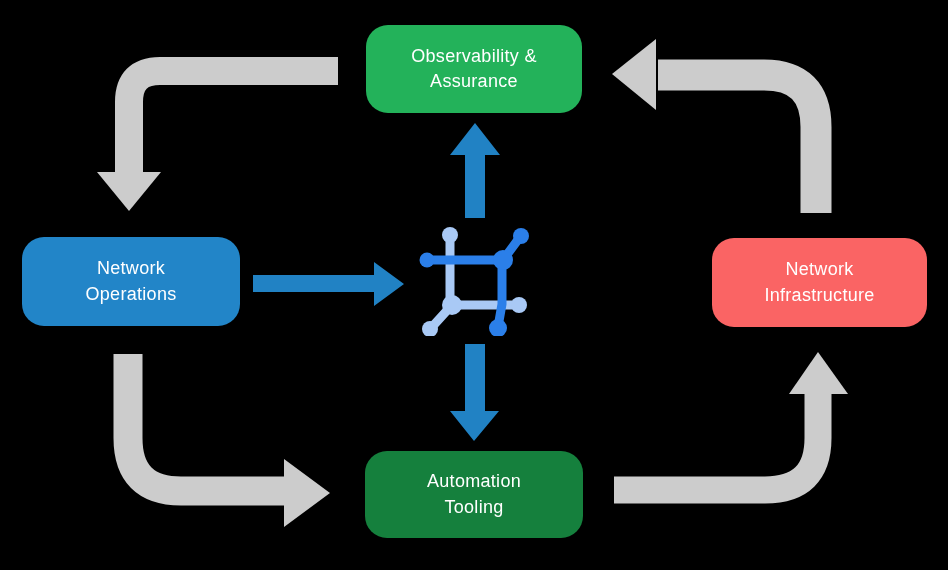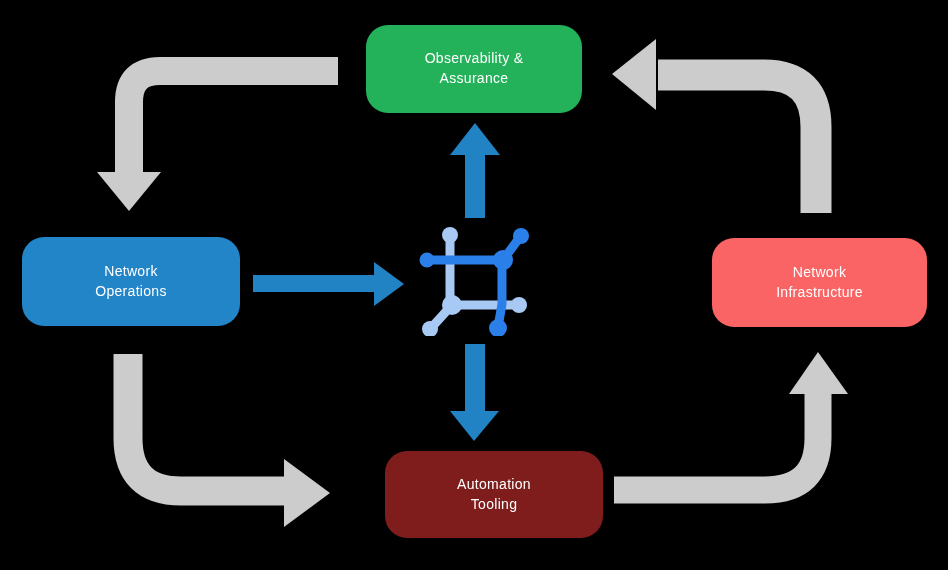--- a/index.html
+++ b/index.html
@@ -16,21 +16,21 @@
     left: 0; top: 0;
   }
   .node {
     position: absolute;
     border-radius: 22px;
     display: flex;
     align-items: center;
     justify-content: center;
     text-align: center;
     color: #ffffff;
-    font-size: 14px;
+    font-size: 18px;
     font-weight: 500;
     line-height: 1.4;
     letter-spacing: 0.3px;
     white-space: pre-line;
     box-sizing: border-box;
   }
   .node-observability   { left: 366px; top: 25px;  width: 216px; height: 88px; }
   .node-operations      { left: 22px;  top: 237px; width: 218px; height: 89px; }
   .node-infrastructure  { left: 712px; top: 238px; width: 215px; height: 89px; }
   .node-automation      { left: 365px; top: 451px; width: 218px; height: 87px; }
@@ -82,21 +82,21 @@
   <div class="node node-operations" style="background-color: rgb(34, 133, 200);">
     <span>Network
 Operations</span>
   </div>
 
   <div class="node node-infrastructure" style="background-color: rgb(250, 100, 100);">
     <span>Network
 Infrastructure</span>
   </div>
 
-  <div class="node node-automation" style="background-color: #7f1d1d; margin-left: 20px;">
+  <div class="node node-automation" style="background-color: #15803d;">
     <span>Automation
 Tooling</span>
   </div>
 
   <svg class="center-icon" viewBox="0 0 132 112">
 
     <g stroke-linecap="round" fill="none" stroke-width="9" stroke="#a9c9f5">
       <path d="M 32 13 V 81"></path>
       <path d="M 33 81 H 99"></path>
       <path d="M 34 81 L 14 103"></path>

